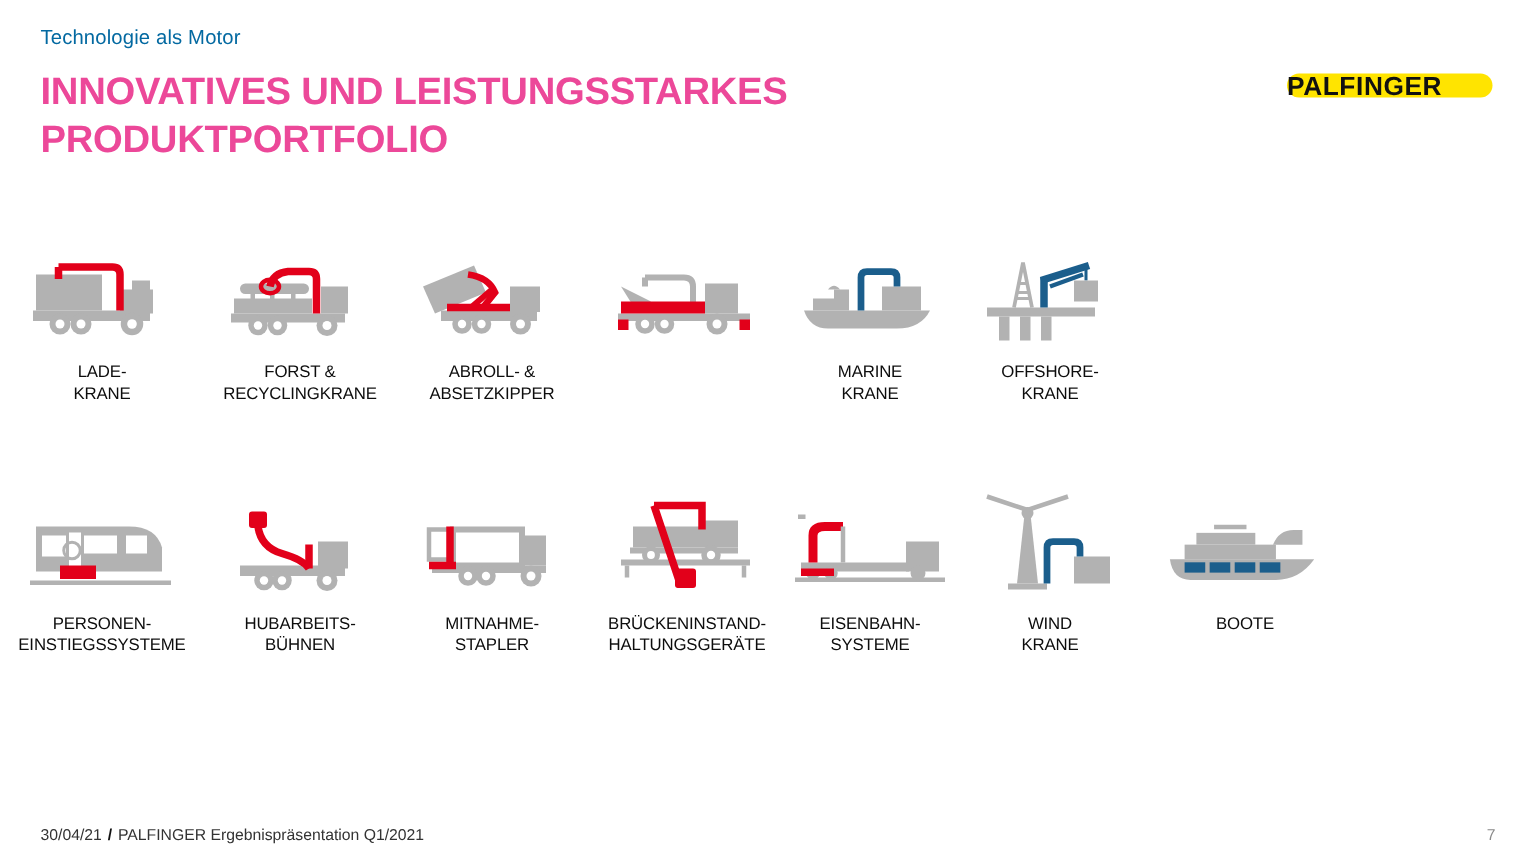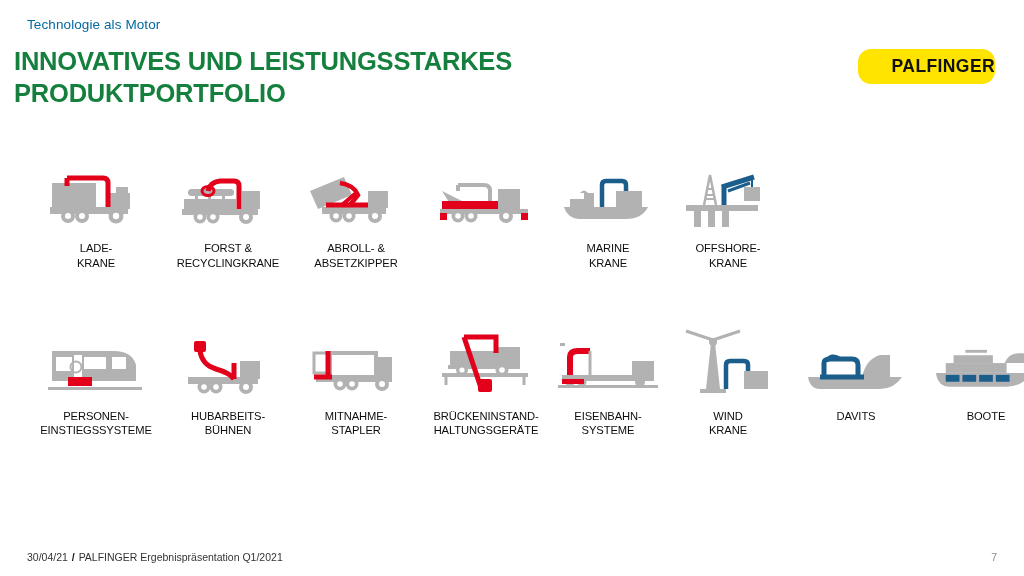--- a/index.html
+++ b/index.html
@@ -9,37 +9,37 @@
     font-family: "Liberation Sans", sans-serif;
     overflow: hidden;
   }
   .slide { position: relative; width: 1024px; height: 576px; background: #fff; }
 
   .eyebrow {
     position: absolute; left: 27px; top: 17px;
     font-size: 13.5px; color: #0369a1; letter-spacing: .1px;
   }
   .title {
-    position: absolute; left: 14px; top: 45px;
-    font-size: 25.5px; font-weight: bold; color: #15803d;
+    position: absolute; left: 27px; top: 45px;
+    font-size: 25.5px; font-weight: bold; color: #ec4899;
     line-height: 1.26; letter-spacing: -.2px;
   }
 
   .logo {
     position: absolute; right: 29px; top: 49px;
-    width: 137px; height: 35px;
+    width: 137px; height: 16px;
     background: #FFE400; border-radius: 13px;
-    display: flex; align-items: center; justify-content: flex-end;
+    display: flex; align-items: center; justify-content: flex-start;
   }
   .logo-text {
     font-size: 17.5px; font-weight: bold; color: #111;
     letter-spacing: .4px; font-family: "Liberation Sans", sans-serif;
   }
 
-  .grid { position: absolute; left: 0; top: 155px; width: 1024px; padding-left: 28px; }
+  .grid { position: absolute; left: 0; top: 155px; width: 1024px; }
   .row { display: flex; width: 1024px; }
   .row.row2 { margin-top: 52px; }
 
   .cell {
     display: flex; flex-direction: column;
     align-items: center; justify-content: flex-start;
   }
   .icon-box {
     height: 76px; width: 108px;
     display: flex; align-items: flex-end; justify-content: center;
@@ -316,32 +316,20 @@
             <path d="M35 17 L35 -2" stroke="#B2B2B2" stroke-width="3" transform="rotate(180 35 15)"></path>
             <rect x="22" y="62" width="26" height="4" fill="#B2B2B2"></rect>
             <rect x="66" y="44" width="24" height="18" fill="#B2B2B2"></rect>
             <path d="M48 62 V38 q0-4 4-4 h14 q4 0 4 4 v6" fill="none" stroke="#1B5E8C" stroke-width="4.5"></path>
           </svg>
         </div>
         <div class="cell-label">WIND
 KRANE</div>
       </div>
 
-      <div class="cell" style="width:128px">
-        <div class="icon-box">
-          <svg width="104" height="62" viewBox="0 0 104 62">
-            <path d="M4 40 h94 q-8 12 -22 12 H16 q-10 0 -12 -12 Z" fill="#B2B2B2"></path>
-            <path d="M58 40 q4 -18 18 -22 h10 v22 Z" fill="#B2B2B2"></path>
-            <path d="M20 40 V26 q0-4 6-4 h22 q6 0 6 6 v12" fill="none" stroke="#1B5E8C" stroke-width="5"></path>
-            <path d="M16 40 h44" stroke="#1B5E8C" stroke-width="5"></path>
-            <path d="M22 24 q6 -8 14 -2" fill="none" stroke="#1B5E8C" stroke-width="4"></path>
-          </svg>
-        </div>
-        <div class="cell-label">DAVITS</div>
-      </div>
 
       <div class="cell" style="width:132px">
         <div class="icon-box">
           <svg width="110" height="62" viewBox="0 0 110 62">
             <path d="M4 36 h98 q-10 14 -26 14 H18 q-12 0 -14 -14 Z" fill="#B2B2B2"></path>
             <rect x="14" y="26" width="62" height="10" fill="#B2B2B2"></rect>
             <rect x="22" y="18" width="40" height="8" fill="#B2B2B2"></rect>
             <path d="M74 26 q4 -10 14 -10 h6 v10 Z" fill="#B2B2B2"></path>
             <path d="M34 14 h22" stroke="#B2B2B2" stroke-width="3"></path>
             <rect x="14" y="38" width="14" height="7" fill="#1B5E8C"></rect>

